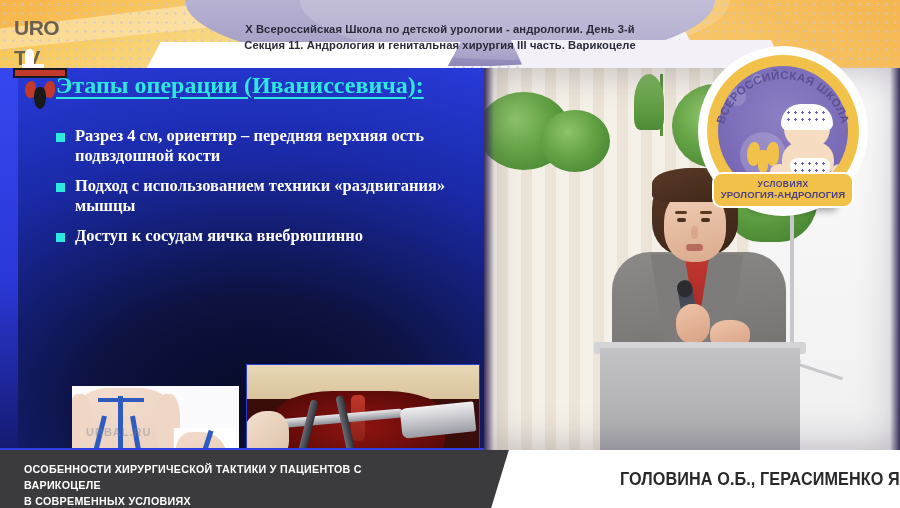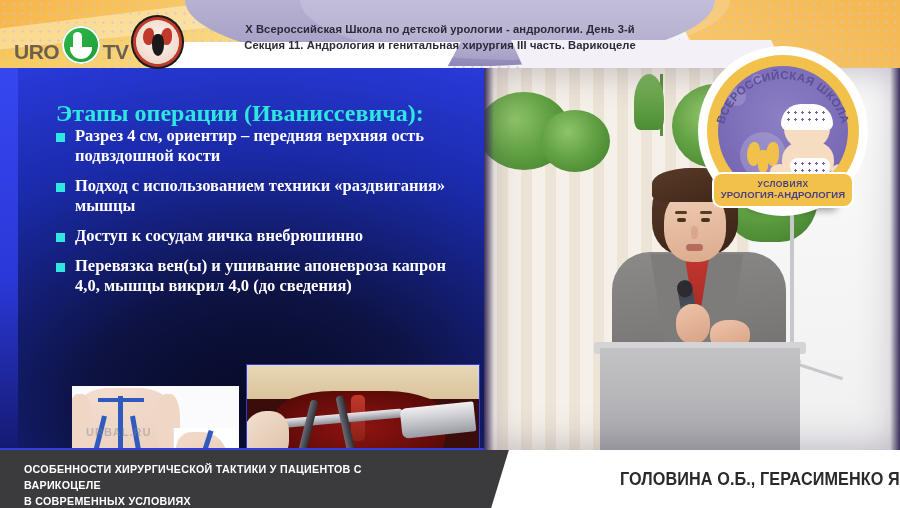--- a/index.html
+++ b/index.html
@@ -34,21 +34,21 @@
      background:#fff;transform:skewX(-28deg);}
   .tb-white-r{position:absolute;right:120px;top:40px;width:260px;height:40px;
      background:#f3f1f7;transform:skewX(24deg);}
 
   .header-text{position:absolute;left:205px;top:22px;width:470px;
      color:#2a2a3a;font-size:11.2px;line-height:15.5px;font-weight:700;text-align:center;
      z-index:6;letter-spacing:.1px;}
 
   
   .urotv{position:absolute;left:14px;top:16px;width:165px;height:48px;z-index:7;
-     display:flex;align-items:flex-end;gap:3px;}
+     display:flex;align-items:flex-start;gap:3px;flex-direction:column;}
   .uro-txt{font-size:21px;font-weight:800;color:#6b6050;letter-spacing:-.5px;}
   .uro-circle{width:38px;height:38px;border-radius:50%;
      background:linear-gradient(145deg,#2fb84a,#1d9c37);position:relative;
      box-shadow:0 0 0 2px #fff inset;}
   .uro-circle::before{content:"";position:absolute;left:11px;top:6px;width:9px;height:22px;
      border-radius:5px 5px 0 0;background:#fff;}
   .uro-circle::after{content:"";position:absolute;left:8px;top:21px;width:22px;height:12px;
      border-radius:0 0 12px 12px;background:#fff;}
   .kidney-emb{width:44px;height:44px;border-radius:50%;margin-left:4px;position:relative;
      background:radial-gradient(circle at 50% 45%,#fdf4ef 0%,#f3ded2 60%,#e3c9b8 100%);
@@ -97,23 +97,23 @@
      background:#f2c14a;border-radius:8px;text-align:center;z-index:6;
      box-shadow:0 0 0 2px #fff;}
   .banner-lbl .l1{font-size:8.5px;font-weight:800;color:#4a3f85;letter-spacing:.4px;}
   .banner-lbl .l2{font-size:9.5px;font-weight:800;color:#4a3f85;letter-spacing:.1px;}
 
   
   .slide{position:absolute;left:0;top:68px;width:484px;height:382px;overflow:hidden;
      background:radial-gradient(ellipse 120% 100% at 52% 88%, #070a26 0%, #0d1240 28%, #1a2aa8 66%, #2a3ce0 100%);}
   .slide-left-strip{position:absolute;left:0;top:0;width:18px;height:100%;
      background:linear-gradient(180deg,#3647f0 0%,#2b38d8 55%,#141a70 100%);}
-  .slide-title{position:absolute;left:56px;top:32px;color:#2ee8e0;font-size:24px;
+  .slide-title{position:absolute;left:56px;top:4px;color:#2ee8e0;font-size:24px;
      font-family:"Liberation Serif",serif;font-weight:700;
-     text-underline-offset:4px;white-space:nowrap;}
+     text-decoration:underline;text-underline-offset:4px;white-space:nowrap;}
   .bullets{position:absolute;left:56px;top:58px;width:410px;}
   .bullet{display:flex;gap:10px;margin-bottom:10px;}
   .bullet .sq{flex:0 0 auto;width:9px;height:9px;background:#2ee8e0;margin-top:7px;}
   .bullet .bt{color:#fff;font-family:"Liberation Serif",serif;font-size:16.5px;
      line-height:20px;font-weight:700;}
 
   .anat-img{position:absolute;left:72px;top:318px;width:167px;height:106px;
      background:#fbfbfd;overflow:hidden;}
   .torso{position:absolute;left:6px;top:2px;width:92px;height:102px;
      background:linear-gradient(160deg,#f4ded0,#e8cbb7);
@@ -325,24 +325,20 @@
         <span class="bt">Разрез 4 см, ориентир – передняя верхняя ость подвздошной кости</span>
       </div>
       <div class="bullet">
         <span class="sq"></span>
         <span class="bt">Подход с использованием техники «раздвигания» мышцы</span>
       </div>
       <div class="bullet">
         <span class="sq"></span>
         <span class="bt">Доступ к сосудам яичка внебрюшинно</span>
       </div>
-      <div class="bullet">
-        <span class="sq"></span>
-        <span class="bt">Перевязка вен(ы) и ушивание апоневроза капрон 4,0, мышцы викрил 4,0 (до сведения)</span>
-      </div>
     </div>
 
     <div class="anat-img">
       <div class="torso"></div>
       <div class="vein-x"></div>
       <div class="vein-main"></div>
       <div class="vein-y1"></div>
       <div class="vein-y2"></div>
 
       <div class="wm">URBAL.RU</div>

